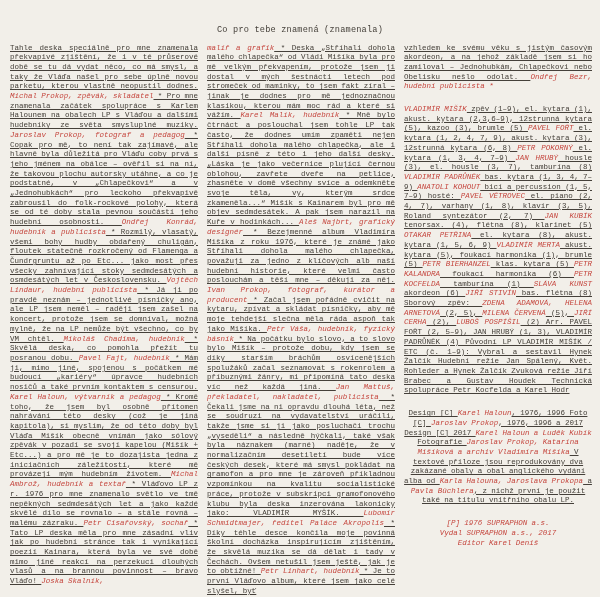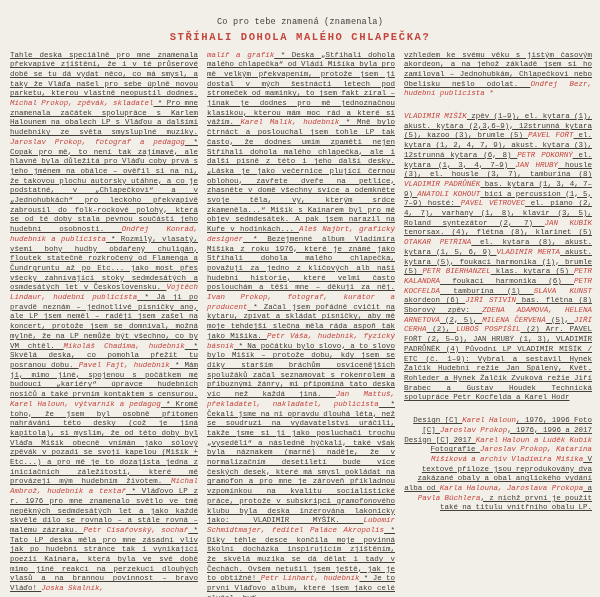--- a/index.html
+++ b/index.html
@@ -8,57 +8,57 @@
     --accent:#c5463e;
   }
   *{margin:0;padding:0;box-sizing:border-box;}
   html,body{background:var(--bg);}
   body{
     width:600px;height:597px;overflow:hidden;
     font-family:"Liberation Mono","DejaVu Sans Mono",monospace;
     color:var(--ink);
   }
   .page{position:relative;width:600px;height:597px;overflow:hidden;}
-  .header{ text-align:center; padding-top:16px; }
+  .header{ text-align:center; padding-top:24px; }
   .header .hline{ font-size:8.6px; line-height:12.5px; letter-spacing:.2px; }
   .header .title{
     color:var(--accent); font-size:10.5px; font-weight:bold;
     letter-spacing:1.6px; line-height:14px; margin-top:1px;
   }
   .columns{
     display:flex; gap:9px;
     padding:7px 8px 0 10px;
   }
   .col{
     width:188px; flex:0 0 188px;
     font-size:7.5px; line-height:9.7px;
     text-align:justify;
     word-spacing:-0.2px;
   }
   .block{ margin-bottom:13px; }
   .block:last-child{ margin-bottom:0; }
-  .block.ragged{ text-align:right; }
+  .block.ragged{ text-align:center; }
   .seg-r{ color:var(--accent);font-style:italic; }
   .seg-k{ color:var(--ink);text-decoration:underline; }
 </style>
 </head>
 <body>
 
 <div class="page">
   <div class="header">
     <div class="hline">Co pro tebe znamená (znamenala)</div>
-    <div class="title">STŘÍHALI DOHOLA MALÉHO CHLAPEČKA?</div>
   </div>
 
   <div class="columns">
     <div class="col">
         <div class="block"><span class="seg-k">Tahle deska speciálně pro mne znamenala překvapivé zjištění, že i v té  průserové době se tu dá vydat něco, co má smysl, a taky že Vláďa našel pro sebe úplně novou parketu, kterou vlastně neopustil dodnes. </span><span class="seg-r">Michal Prokop, zpěvák, skladatel</span><span class="seg-k"> * Pro mne znamenala začátek spolupráce s Karlem Halounem na obalech LP s Vláďou a dalšími hudebníky ze světa smysluplné muziky. </span><span class="seg-r">Jaroslav Prokop, fotograf a pedagog</span><span class="seg-k"> * Copak pro mě, to není tak zajímavé, ale hlavně byla důležitá pro Vláďu coby prvá s jeho jménem na obálce – ověřil si na ní, že takovou plochu autorsky utáhne, a co je podstatné, v „Chlapečkovi“ a v „Jednohubkách“ pro leckoho překvapivě zabrousil do folk-rockové polohy, která se od té doby stala pevnou součástí jeho hudební osobnosti. </span><span class="seg-r">Ondřej Konrád, hudebník a publicista</span><span class="seg-k"> * Rozmilý, vlasatý, všemi bohy hudby obdařený chuligán, floutek statečně rozkročený od Flamenga a Čundrgruntu až po Etc... jako most přes všecky zahnívající stoky sedmdesátých a osmdesátých let v Československu. </span><span class="seg-r">Vojtěch Lindaur, hudební publicista</span><span class="seg-k"> * Já ji po pravdě neznám – jednotlivé písničky ano, ale LP jsem neměl – raději jsem zašel na koncert, protože jsem se domníval, možná mylně, že na LP nemůže být všechno, co by VM chtěl. </span><span class="seg-r">Mikoláš Chadima, hudebník</span><span class="seg-k"> * Skvělá deska, co pomohla přežít tu posranou dobu. </span><span class="seg-r">Pavel Fajt, hudebník</span><span class="seg-k"> * Mám ji, mimo jiné, spojenou s počátkem mé budoucí „kariéry“ úpravce hudebních nosičů a také prvním kontaktem s censurou. </span><span class="seg-r">Karel Haloun, výtvarník a pedagog</span><span class="seg-k"> * Kromě toho, že jsem byl osobně přítomen nahrávání této desky (což je jiná kapitola), si myslím, že od této doby byl Vláďa Mišík obecně vnímán jako sólový zpěvák v pozadí se svojí kapelou (Mišík + Etc...) a pro mě je to dozajista jedna z iniciačních záležitostí, které mě provázejí mým hudebním životem. </span><span class="seg-r">Michal Ambrož, hudebník a textař</span><span class="seg-k"> * Vláďovo LP z r. 1976 pro mne znamenalo světlo ve tmě nepěkných sedmdesátých let a jako každé skvělé dílo se rovnalo – a stále rovná – malému zázraku. </span><span class="seg-r">Petr Cisařovský, sochař</span><span class="seg-k"> * Tato LP deska měla pro mne zásadní vliv jak po hudební stránce tak i vynikající poezií Kainara, která byla ve své době mimo jiné reakcí na perzekuci dlouhých vlasů a na brannou povinnost – bravo Vláďo! </span><span class="seg-r">Joska Skalník,</span></div>
       </div>
     <div class="col">
         <div class="block"><span class="seg-r">malíř a grafik</span><span class="seg-k"> * Deska „Stříhali dohola malého chlapečka“ od Vládi Mišíka byla pro mě velkým překvapením, protože jsem ji dostal v mých šestnácti letech pod stromeček od maminky, to jsem fakt zíral – jinak je dodnes pro mě jednoznačnou klasikou, kterou mám moc rád a které si vážím. </span><span class="seg-r">Karel Malík, hudebník</span><span class="seg-k"> * Mně bylo čtrnáct a poslouchal jsem tohle LP tak často, že dodnes umím zpaměti nejen Stříhali dohola malého chlapečka, ale i další písně z této i jeho další desky. „Láska je jako večernice plující černou oblohou, zavřete dveře na petlice, zhasněte v domě všechny svíce a odemkněte svoje těla, vy, kterým srdce zkameněla...“  Mišík s Kainarem byl pro mě objev sedmdesátek. A pak jsem narazil na Kuře v hodinkách... </span><span class="seg-r">Aleš Najbrt, grafický designér</span><span class="seg-k"> * Bezejmenné album Vladimíra Mišíka z roku 1976, které je známé jako Stříhali dohola malého chlapečka, považuji za jedno z klíčových alb naší hudební historie, které velmi často poslouchám a těší mne – děkuji za něj. </span><span class="seg-r">Ivan Prokop, fotograf, kurátor a producent</span><span class="seg-k"> * Začal jsem pořádně cvičit na kytaru, zpívat a skládat písničky, aby mě moje tehdejší slečna měla ráda aspoň tak jako Mišíka. </span><span class="seg-r">Petr Váša, hudebník, fyzický básník</span><span class="seg-k"> * Na počátku bylo slovo, a to slovo bylo Mišík – protože dobu, kdy jsem se díky starším bráchům osvícenějších spolužáků začal seznamovat s rokenrolem a příbuznými žánry, mi připomíná tato deska víc než každá jiná. </span><span class="seg-r">Jan Mattuš, překladatel, nakladatel, publicista</span><span class="seg-k"> * Čekali jsme na ni opravdu dlouhá léta, než se soudruzi na vydavatelství uráčili, takže jsme si ji jako posluchači trochu „vyseděli“ a následně hýčkali, také však byla náznakem (marné) naděje, že v normalizačním desetiletí bude více českých desek, které má smysl pokládat na gramofon a pro mne je zároveň příkladnou vzpomínkou na kvalitu socialistické práce, protože v subskripci gramofonového klubu byla deska inzerována lakonicky jako: VLADIMÍR MYŠÍK. </span><span class="seg-r">Lubomír Schmidtmajer, ředitel Paláce Akropolis</span><span class="seg-k"> * Díky téhle desce končila moje povinná školní docházka inspirujícím zjištěním, že skvělá muzika se dá dělat i tady v Čechách. Ovšem netušil jsem ještě, jak je to obtížné! </span><span class="seg-r">Petr Linhart, hudebník</span><span class="seg-k"> * Je to první Vláďovo album, které jsem jako celé slyšel, byť</span></div>
       </div>
     <div class="col">
         <div class="block"><span class="seg-k">vzhledem ke svému věku s jistým časovým akordeon, a na jehož základě jsem si ho zamiloval – Jednohubkám, Chlapečkovi nebo Obelisku nešlo odolat. </span><span class="seg-r">Ondřej Bezr, hudební publicista *</span></div>
         <div class="block"><span class="seg-r">VLADIMÍR MIŠÍK</span><span class="seg-k"> zpěv (1–9), el. kytara (1), akust. kytara (2,3,6–9), 12strunná kytara (5), kazoo (3), brumle (5) </span><span class="seg-r">PAVEL FOŘT</span><span class="seg-k"> el. kytara (1, 2, 4, 7, 9), akust. kytara (3), 12strunná kytara (6, 8) </span><span class="seg-r">PETR POKORNÝ</span><span class="seg-k"> el. kytara (1, 3, 4, 7–9) </span><span class="seg-r">JAN HRUBÝ</span><span class="seg-k"> housle (3), el. housle (3, 7), tamburína (8) </span><span class="seg-r">VLADIMÍR PADRŮNĚK</span><span class="seg-k"> bas. kytara (1, 3, 4, 7–9) </span><span class="seg-r">ANATOLI KOHOUT</span><span class="seg-k"> bicí a percussion (1, 5, 7–9) hosté: </span><span class="seg-r">PAVEL VĚTROVEC</span><span class="seg-k"> el. piano (2, 4, 7), varhany (1, 8), klavír (3, 5), Roland syntezátor (2, 7) </span><span class="seg-r">JAN KUBÍK</span><span class="seg-k"> tenorsax. (4), flétna (8), klarinet (5) </span><span class="seg-r">OTAKAR PETŘINA</span><span class="seg-k"> el. kytara (8), akust. kytara (1, 5, 6, 9) </span><span class="seg-r">VLADIMÍR MERTA</span><span class="seg-k"> akust. kytara (5), foukací harmonika (1), brumle (5) </span><span class="seg-r">PETR BIERHANZEL</span><span class="seg-k"> klas. kytara (5) </span><span class="seg-r">PETR KALANDRA</span><span class="seg-k"> foukací harmonika (6) </span><span class="seg-r">PETR KOCFELDA</span><span class="seg-k"> tamburína (1) </span><span class="seg-r">SLÁVA KUNST</span><span class="seg-k"> akordeon (6) </span><span class="seg-r">JIŘÍ STIVÍN</span><span class="seg-k"> bas. flétna (8) Sborový zpěv: </span><span class="seg-r">ZDENA ADAMOVÁ, HELENA ARNETOVÁ</span><span class="seg-k"> (2, 5), </span><span class="seg-r">MILENA ČERVENÁ</span><span class="seg-k"> (5), </span><span class="seg-r">JIŘÍ CERHA</span><span class="seg-k"> (2), </span><span class="seg-r">LUBOŠ POSPÍŠIL</span><span class="seg-k"> (2) Arr. PAVEL FOŘT (2, 5–9), JAN HRUBÝ (1, 3), VLADIMÍR PADRŮNĚK (4) Původní LP VLADIMÍR MIŠÍK / ETC (č. 1–9): Vybral a sestavil Hynek Žalčík Hudební režie Jan Spálený, Květ. Rohleder a Hynek Žalčík Zvuková režie Jiří Brabec a Gustav Houdek Technická spolupráce Petr Kocfelda a Karel Hodr</span></div>
         <div class="block ragged"><span class="seg-k">Design [C] </span><span class="seg-r">Karel Haloun</span><span class="seg-k">, 1976, 1996 Foto [C] </span><span class="seg-r">Jaroslav Prokop</span><span class="seg-k">, 1976, 1996 a 2017 Design [C] 2017 </span><span class="seg-r">Karel Haloun a Luděk Kubík</span><span class="seg-k"> Fotografie </span><span class="seg-r">Jaroslav Prokop, Katarína Mišíková a archiv Vladimíra Mišíka</span><span class="seg-k"> V textové příloze jsou reprodukovány dva zakázané obaly a obal anglického vydání alba od </span><span class="seg-r">Karla Halouna, Jaroslava Prokopa</span><span class="seg-k"> a </span><span class="seg-r">Pavla Büchlera</span><span class="seg-k">, z nichž první je použit také na titulu vnitřního obalu LP.</span></div>
+        <div class="block ragged"><span class="seg-r">[P] 1976 SUPRAPHON a.s.<br>Vydal SUPRAPHON a.s., 2017<br>Editor Karel Deniš</span></div>
       </div>
   </div>
 </div>
 
 </body></html>

